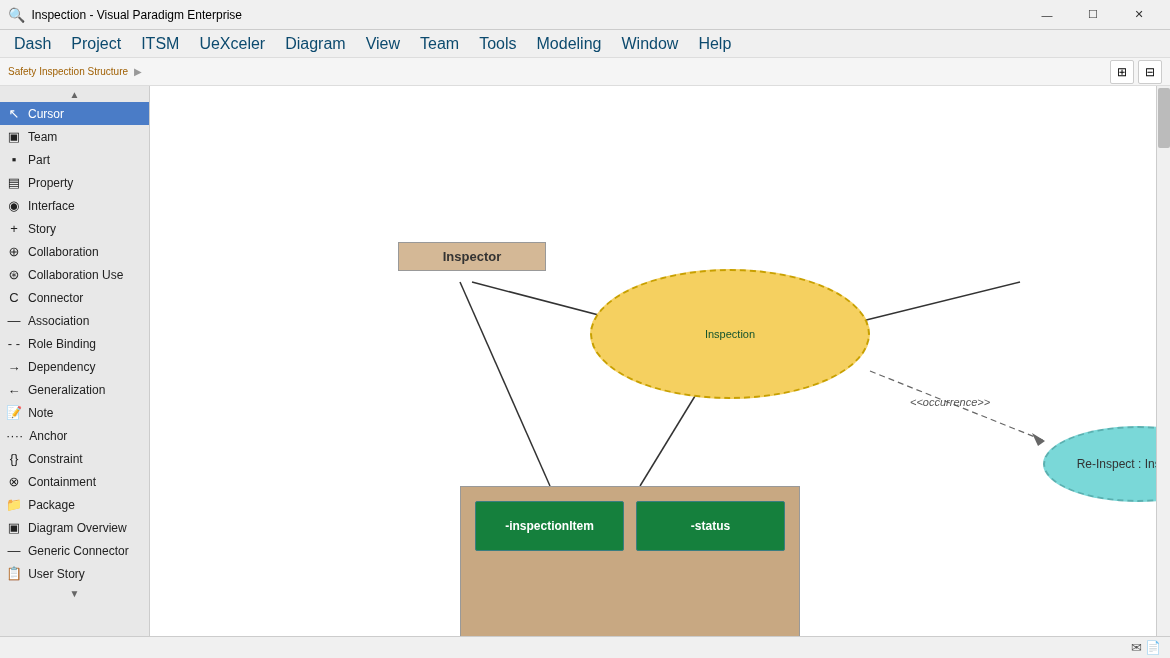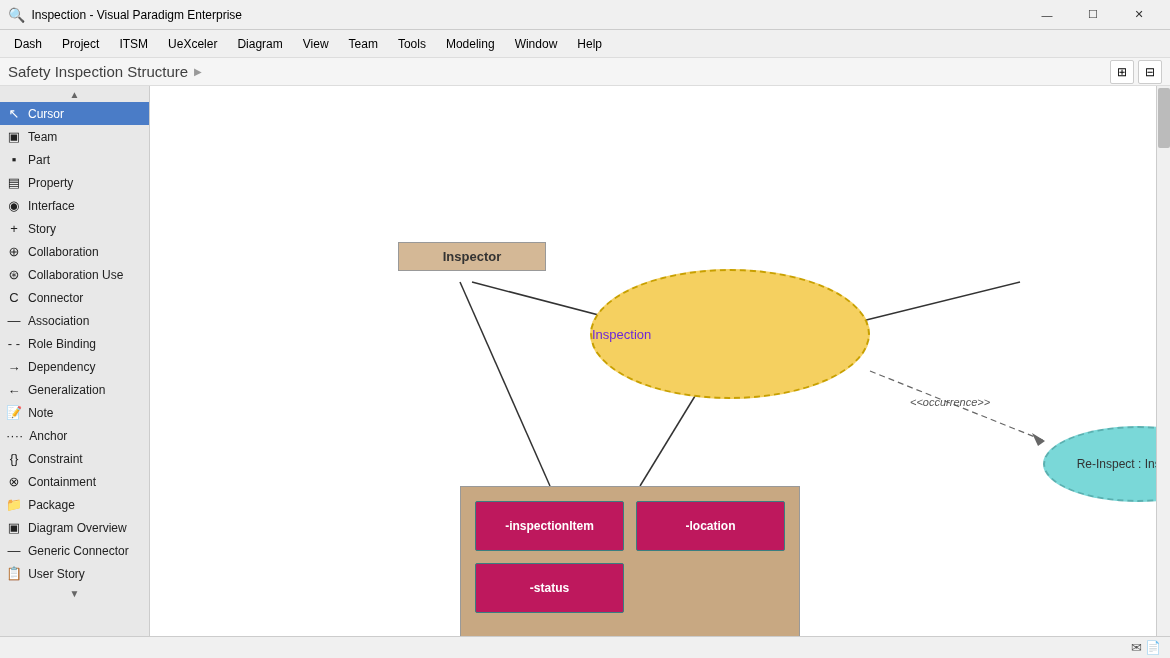--- a/index.html
+++ b/index.html
@@ -26,35 +26,35 @@
       height: 28px;
       background: #f0f0f0;
       display: flex;
       align-items: center;
       padding: 0 4px;
       border-bottom: 1px solid #ddd;
     }
     .menu-item {
       padding: 4px 10px;
       cursor: pointer;
-      font-size: 12px;
-      color: #000000;
+      font-size: 16px;
+      color: #0c4a6e;
       border-radius: 2px;
     }
 
     
     #breadcrumb {
       height: 28px;
       background: #f5f5f5;
       display: flex;
       align-items: center;
       padding: 0 8px;
       border-bottom: 1px solid #ddd;
     }
-    #breadcrumb .crumb-text { font-size: 15px; color: #404040; font-weight: 500; }
+    #breadcrumb .crumb-text { font-size: 10px; color: #a16207; font-weight: 500; }
     #breadcrumb .crumb-arrow {
       margin-left: 6px; font-size: 10px; color: #999;
     }
     #breadcrumb .toolbar-icons { margin-left: auto; display: flex; gap: 4px; }
     #breadcrumb .tb-icon {
       width: 24px; height: 24px; display: flex; align-items: center; justify-content: center;
       cursor: pointer; border: 1px solid #ccc; background: #fff; border-radius: 2px;
     }
 
     
@@ -119,22 +119,22 @@
       background: #d4b896;
       display: flex; align-items: center; justify-content: center;
       font-size: 13px; font-weight: bold; color: #333;
     }
 
     .uml-ellipse {
       position: absolute;
       border: 2px dashed #c8a000;
       background: #f5d060;
       border-radius: 50%;
-      display: flex; align-items: center; justify-content: flex-start;
-      font-size: 13px; color: #6d28d9;
+      display: flex; align-items: center; justify-content: center;
+      font-size: 11px; color: #14532d;
     }
 
     .uml-ellipse-teal {
       position: absolute;
       border: 2px dashed #5ab0b0;
       background: #7ad8d8;
       border-radius: 50%;
       display: flex; align-items: center; justify-content: center;
       font-size: 13px; color: #333;
     }
@@ -149,21 +149,21 @@
       padding: 6px 0;
       border-bottom: 1px solid #999;
     }
     .uml-composite-body {
       display: grid;
       grid-template-columns: 1fr 1fr;
       gap: 12px;
       padding: 14px;
     }
     .uml-sub-box {
-      background: #be185d;
+      background: #15803d;
       border: 1px solid #3a7e80;
       display: flex; align-items: center; justify-content: center;
       height: 50px;
       font-size: 12px; color: white; font-weight: bold;
       border-radius: 2px;
     }
 
     
     #svg-layer {
       position: absolute;
@@ -343,23 +343,20 @@
     <div class="uml-ellipse-teal" style="left:893px; top:340px; width:190px; height:76px;">
       <span style="font-size:12px; text-align:center; padding:4px;">Re-Inspect : Inspection</span>
     </div>
 
     <div class="uml-composite" style="left:310px; top:400px; width:340px; height:200px;">
       <div class="uml-composite-body">
         <div class="uml-sub-box">
           <span>-inspectionItem</span>
         </div>
         <div class="uml-sub-box">
-          <span>-location</span>
-        </div>
-        <div class="uml-sub-box">
           <span>-status</span>
         </div>
       </div>
     </div>
 
     <div id="scroll-handle">
       <div id="scroll-handle-thumb"></div>
     </div>
   </div>
 

